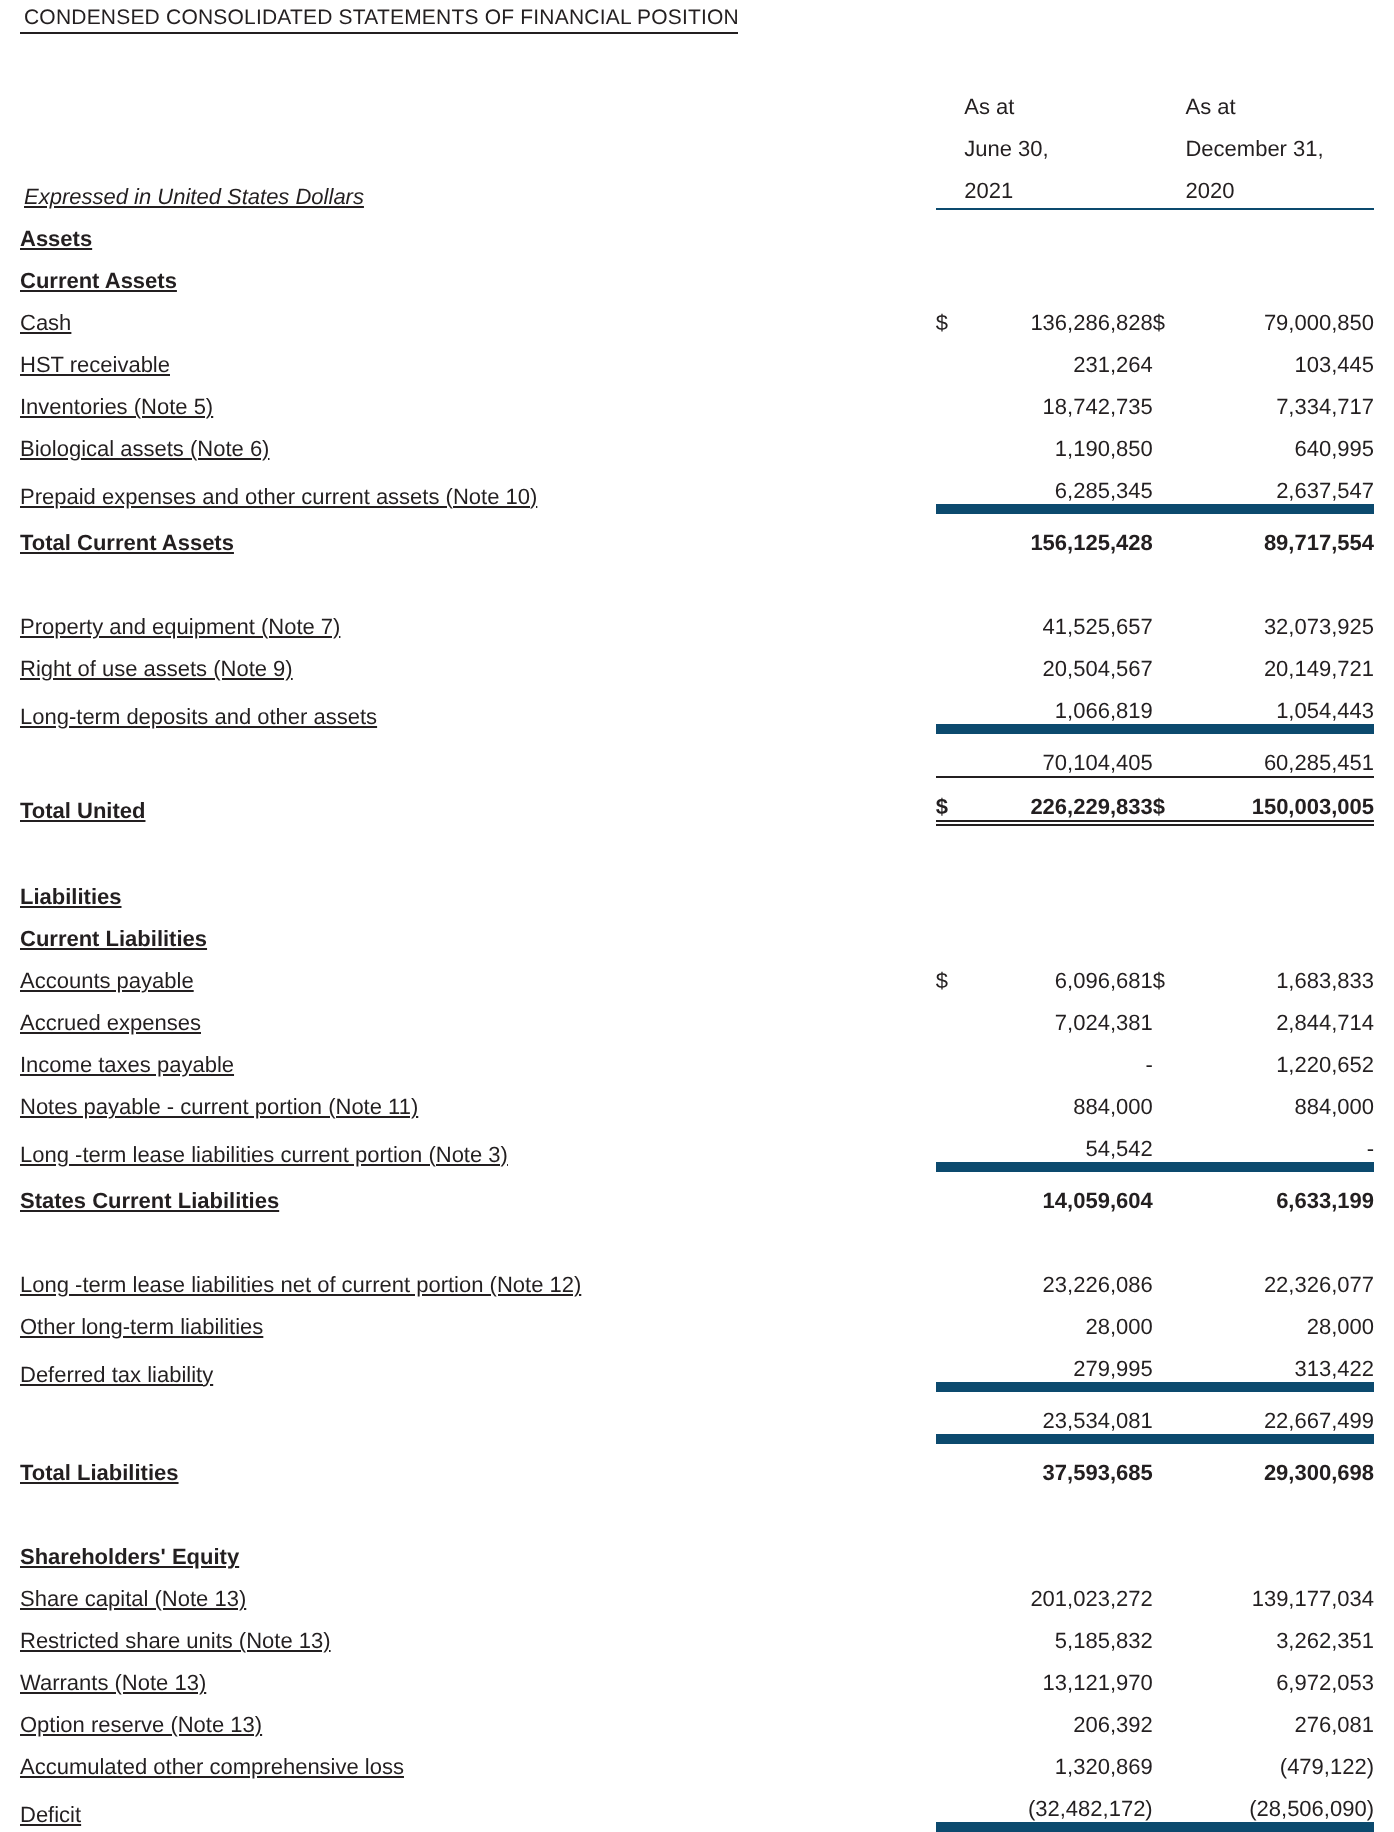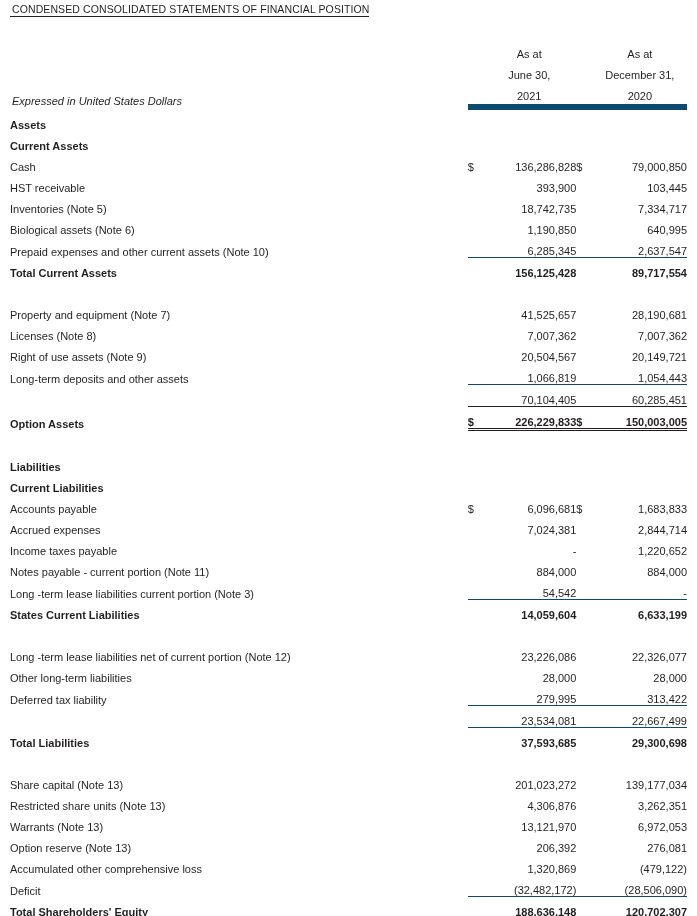--- a/index.html
+++ b/index.html
@@ -45,40 +45,40 @@
     vertical-align: bottom;
     color: #231f20;
     height: 21px;
   }
   col.c-label { width: 447px; }
   col.c-cur1  { width: 14px; }
   col.c-val1  { width: 92px; }
   col.c-cur2  { width: 16px; }
   col.c-val2  { width: 92px; }
 
-  td.label { padding-left: 2px; }
+  td.label { padding-left: 2px; text-decoration: underline; }
   td.val { text-align: right; padding-right: 2px; white-space: nowrap; }
   td.cur { text-align: left; padding-left: 2px; white-space: nowrap; }
 
   .hdr td {
-    text-align: center;
+    text-align: left;
     padding-right: 2px;
     height: 17px;
     line-height: 15px;
   }
   .hdr-underline td.val,
   .hdr-underline td.cur {
-    border-bottom: 6px solid #0c4a6e;
+    border-bottom: 1px solid #0c4a6e;
     padding-bottom: 2px;
   }
   .italic { font-style: italic; }
   .bold { font-weight: bold; }
   .spacer td { height: 14px; }
   .subtotal td.val, .subtotal td.cur {
-    border-top: 1px solid #0c4a6e;
+    border-top: 5px solid #0c4a6e;
     margin-top: 28px;
   }
   .dblline td.val, .dblline td.cur {
     border-top: 1px solid #231f20;
     border-bottom: 3px double #231f20;
   }
 </style>
 </head>
 <body>
 
@@ -135,21 +135,21 @@
         <tr class="">
           <td class="label">Cash</td>
           <td class="cur">$</td>
           <td class="val">136,286,828</td>
           <td class="cur">$</td>
           <td class="val">79,000,850</td>
         </tr>
         <tr class="">
           <td class="label">HST receivable</td>
           <td class="cur"></td>
-          <td class="val">393,900</td>
+          <td class="val">231,264</td>
           <td class="cur"></td>
           <td class="val">103,445</td>
         </tr>
         <tr class="">
           <td class="label">Inventories (Note 5)</td>
           <td class="cur"></td>
           <td class="val">18,742,735</td>
           <td class="cur"></td>
           <td class="val">7,334,717</td>
         </tr>
@@ -179,28 +179,21 @@
           <td class="cur"></td>
           <td class="val"></td>
           <td class="cur"></td>
           <td class="val"></td>
         </tr>
         <tr class="">
           <td class="label">Property and equipment (Note 7)</td>
           <td class="cur"></td>
           <td class="val">41,525,657</td>
           <td class="cur"></td>
-          <td class="val">28,190,681</td>
-        </tr>
-        <tr class="">
-          <td class="label">Licenses (Note 8)</td>
-          <td class="cur"></td>
-          <td class="val">7,007,362</td>
-          <td class="cur"></td>
-          <td class="val">7,007,362</td>
+          <td class="val">32,073,925</td>
         </tr>
         <tr class="">
           <td class="label">Right of use assets (Note 9)</td>
           <td class="cur"></td>
           <td class="val">20,504,567</td>
           <td class="cur"></td>
           <td class="val">20,149,721</td>
         </tr>
         <tr class="">
           <td class="label">Long-term deposits and other assets</td>
@@ -210,21 +203,21 @@
           <td class="val">1,054,443</td>
         </tr>
         <tr class="subtotal">
           <td class="label"></td>
           <td class="cur"></td>
           <td class="val">70,104,405</td>
           <td class="cur"></td>
           <td class="val">60,285,451</td>
         </tr>
         <tr class="dblline bold">
-          <td class="label">Option Assets</td>
+          <td class="label">Total United</td>
           <td class="cur">$</td>
           <td class="val">226,229,833</td>
           <td class="cur">$</td>
           <td class="val">150,003,005</td>
         </tr>
         <tr class="spacer">
           <td class="label"></td>
           <td class="cur"></td>
           <td class="val"></td>
           <td class="cur"></td>
@@ -328,31 +321,38 @@
           <td class="cur"></td>
           <td class="val">29,300,698</td>
         </tr>
         <tr class="spacer">
           <td class="label"></td>
           <td class="cur"></td>
           <td class="val"></td>
           <td class="cur"></td>
           <td class="val"></td>
         </tr>
+        <tr class="bold">
+          <td class="label">Shareholders' Equity</td>
+          <td class="cur"></td>
+          <td class="val"></td>
+          <td class="cur"></td>
+          <td class="val"></td>
+        </tr>
         <tr class="">
           <td class="label">Share capital (Note 13)</td>
           <td class="cur"></td>
           <td class="val">201,023,272</td>
           <td class="cur"></td>
           <td class="val">139,177,034</td>
         </tr>
         <tr class="">
           <td class="label">Restricted share units (Note 13)</td>
           <td class="cur"></td>
-          <td class="val">4,306,876</td>
+          <td class="val">5,185,832</td>
           <td class="cur"></td>
           <td class="val">3,262,351</td>
         </tr>
         <tr class="">
           <td class="label">Warrants (Note 13)</td>
           <td class="cur"></td>
           <td class="val">13,121,970</td>
           <td class="cur"></td>
           <td class="val">6,972,053</td>
         </tr>

